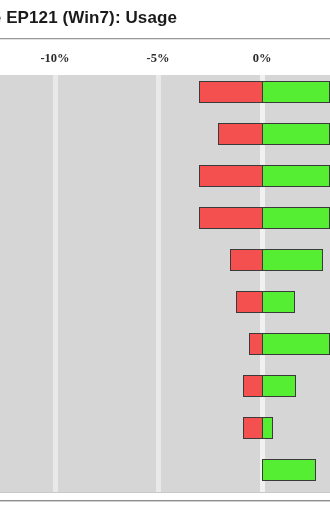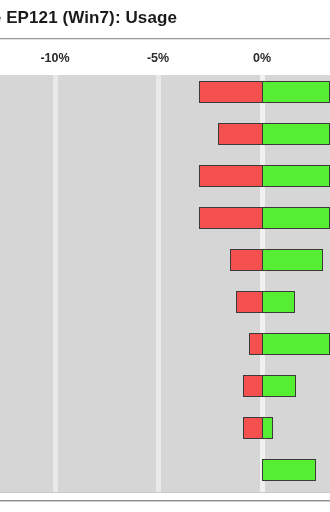--- a/index.html
+++ b/index.html
@@ -15,21 +15,21 @@
   .title-bar{position:absolute;left:0;top:0;width:330px;height:38px;background:#fff;overflow:hidden;}
   .title-text{
     position:absolute;left:-14px;top:8px;
     font-size:17px;font-weight:bold;color:#1a1a1a;
     letter-spacing:0.1px;white-space:nowrap;
   }
   .title-rule{position:absolute;left:0;top:38px;width:330px;height:1px;background:#9a9a9a;}
   .title-rule2{position:absolute;left:0;top:39px;width:330px;height:1px;background:#e2e2e2;}
 
   
-  .axis-band{position:absolute;left:0;top:40px;width:330px;height:35px;background:#fff;}
+  .axis-band{position:absolute;left:0;top:40px;width:330px;height:35px;background:#fff;font-family:Liberation Serif, serif;}
   .axis-tick{
     position:absolute;top:11px;
     font-size:12.5px;font-weight:bold;color:#2b2b2b;
     transform:translateX(-50%);white-space:nowrap;
   }
 
   
   .plot{
     position:absolute;left:0;top:75px;width:330px;height:417px;
     background:#d6d6d6;overflow:hidden;

